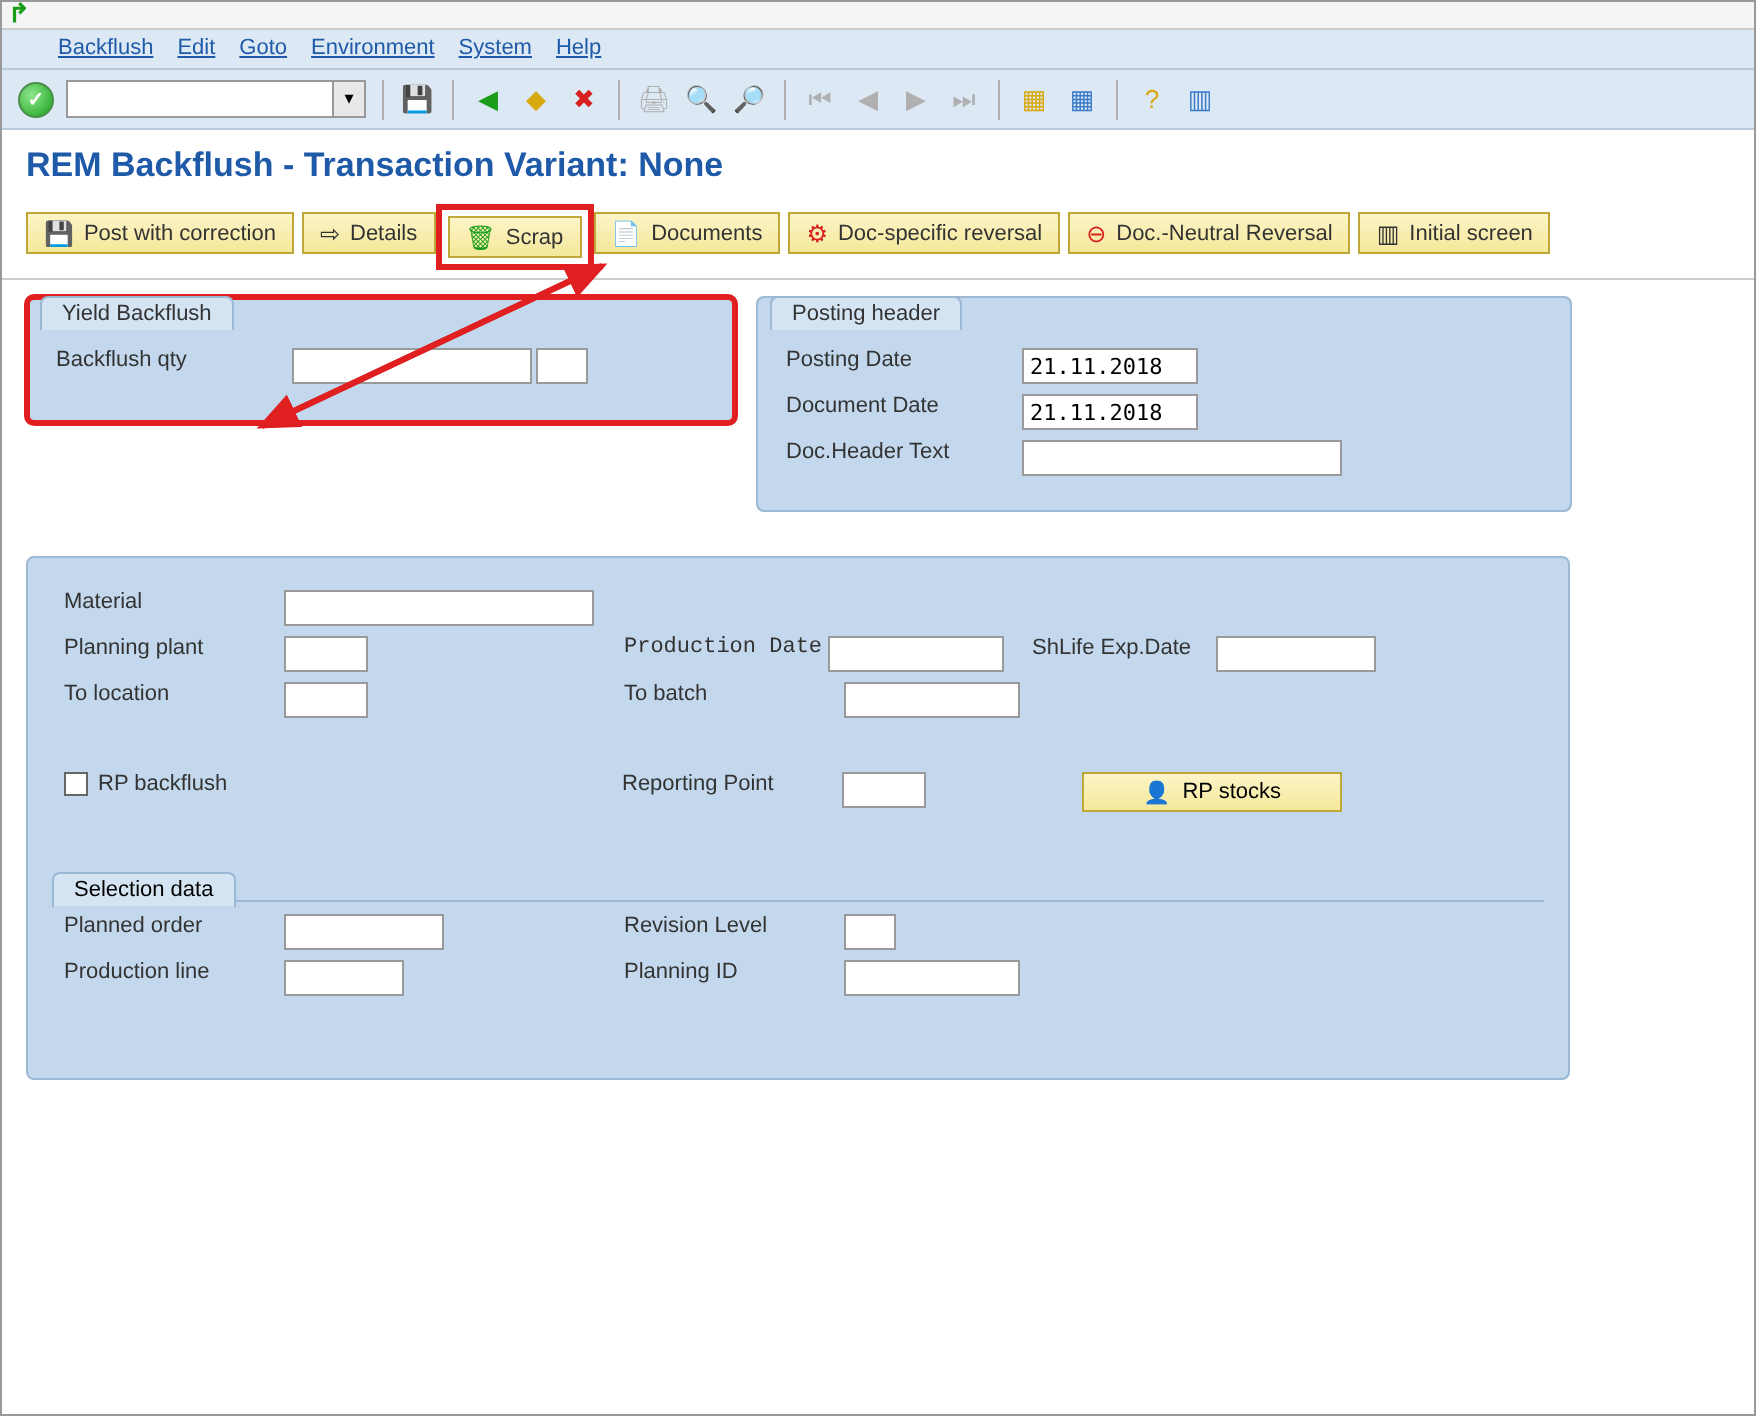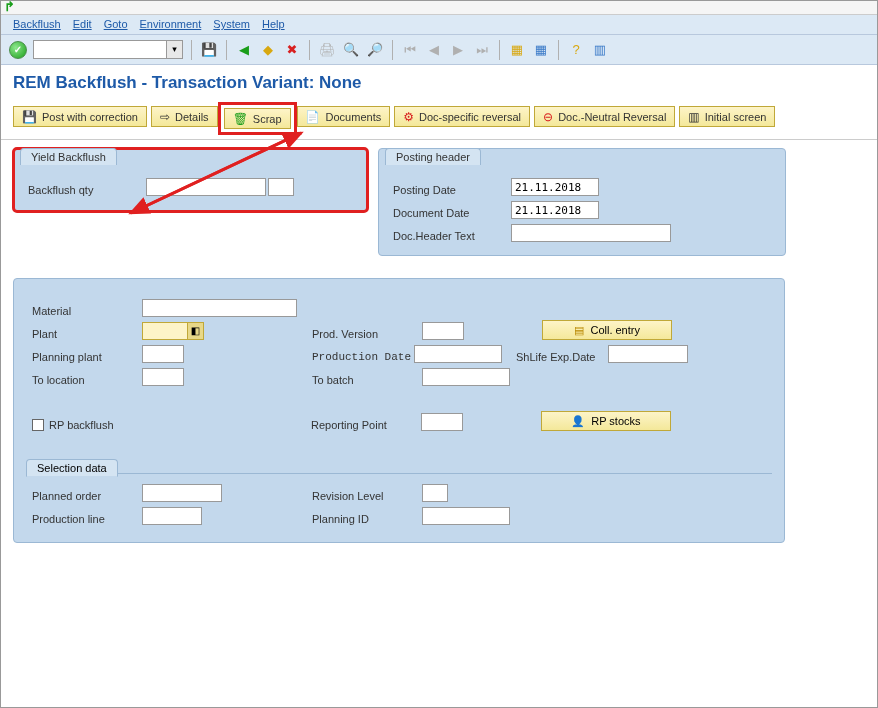--- a/index.html
+++ b/index.html
@@ -3,21 +3,21 @@
 <meta charset="utf-8">
 <style>
   * { box-sizing: border-box; margin: 0; padding: 0; }
   body { font-family: Arial, sans-serif; font-size: 11px; background: #fff; width: 878px; height: 708px; border: 1px solid #999; position: relative; overflow: hidden; }
   
   
   .top-arrow-bar { height: 14px; background: #f5f5f5; padding-left: 3px; border-bottom: 1px solid #ccc; }
   .green-arrow { color: #1a9e1a; font-size: 13px; font-weight: bold; line-height: 12px; }
   
   
-  .menu-bar { background: #dce9f5; height: 20px; padding: 3px 12px; display: flex; gap: 12px; border-bottom: 1px solid #b8c8dd; }
+  .menu-bar { background: #dce9f5; height: 20px; padding: 3px 28px; display: flex; gap: 12px; border-bottom: 1px solid #b8c8dd; }
   .menu-item { color: #1e5aa8; text-decoration: underline; cursor: pointer; }
   
   
   .toolbar { background: #dce9f5; height: 30px; padding: 4px 8px; display: flex; align-items: center; gap: 6px; border-bottom: 1px solid #b8c8dd; }
   .tb-circle { width: 18px; height: 18px; border-radius: 50%; border: 1px solid #4a8f4a; background: radial-gradient(circle at 35% 35%, #8de88d, #1a9e1a); display: inline-flex; align-items: center; justify-content: center; color: #fff; font-size: 10px; font-weight: bold; }
   .tb-combo { width: 150px; height: 19px; border: 1px solid #999; background: #fff; display: flex; align-items: center; }
   .tb-combo-btn { width: 16px; height: 17px; background: #e8e8e8; border-left: 1px solid #999; margin-left: auto; text-align: center; font-size: 9px; line-height: 17px; }
   .tb-sep { width: 1px; height: 20px; background: #b0b0b0; margin: 0 2px; }
   .tb-icon { width: 18px; height: 18px; display: inline-flex; align-items: center; justify-content: center; font-size: 13px; cursor: pointer; }
   .yellow-icn { color: #d8a810; }
@@ -46,21 +46,21 @@
   .radio-opt { display: flex; align-items: center; gap: 5px; }
   .radio { width: 12px; height: 12px; border: 1px solid #666; border-radius: 50%; background: #fff; display: inline-flex; align-items: center; justify-content: center; }
   .radio.checked::after { content: ''; width: 6px; height: 6px; background: #000; border-radius: 50%; }
   
   
   .two-col { display: flex; gap: 10px; align-items: flex-start; }
   .panel-yield { width: 355px; position: relative; }
   .panel-posting { width: 408px; }
   .highlight-box-red { outline: 3px solid #e02020; outline-offset: -2px; }
   
-  .field-row { display: flex; align-items: flex-end; height: 22px; margin-bottom: 1px; }
+  .field-row { display: flex; align-items: flex-start; height: 22px; margin-bottom: 1px; }
   .field-label { width: 118px; color: #333; }
   .field-input { height: 18px; border: 1px solid #999; background: #fff; padding: 0 3px; font-family: monospace; font-size: 11px; }
   .w120 { width: 120px; }
   .w90 { width: 88px; }
   .w30 { width: 26px; }
   .w40 { width: 42px; }
   .w60 { width: 60px; }
   .w160 { width: 160px; }
   
   
@@ -197,34 +197,20 @@
   </div>
 
   <div class="tab-panel" style="width:772px;">
     <div class="tab-body">
 
       <div class="field-row">
         <span class="lbl" style="width:110px;">Material</span>
         <input class="field-input" style="width: 155px;" value="">
       </div>
 
-      <div class="field-row">
-        <span class="lbl" style="width:110px;">Plant</span>
-        <div class="req-input" style="width:62px;">
-            <span class="f4">◧</span>
-          </div>
-        <span style="width:108px;"></span>
-        <span class="lbl" style="width:110px;">Prod. Version</span>
-        <input class="field-input w40" value="" style="">
-        <span style="width:78px;"></span>
-        <div class="gold-btn">
-            <span style="color:#b88800;">▤</span>
-            <span>Coll. entry</span>
-          </div>
-      </div>
 
       <div class="field-row">
         <span class="lbl" style="width:110px;">Planning plant</span>
         <input class="field-input w40" value="" style="">
         <span style="width:128px;"></span>
         <span class="lbl" style="width:102px;font-family:Liberation Mono, monospace;">Production Date</span>
         <input class="field-input" style="width: 88px;" value="">
         <span style="width:14px;"></span>
         <span class="lbl" style="width:92px;">ShLife Exp.Date</span>
         <input class="field-input" style="width: 80px;" value="">

